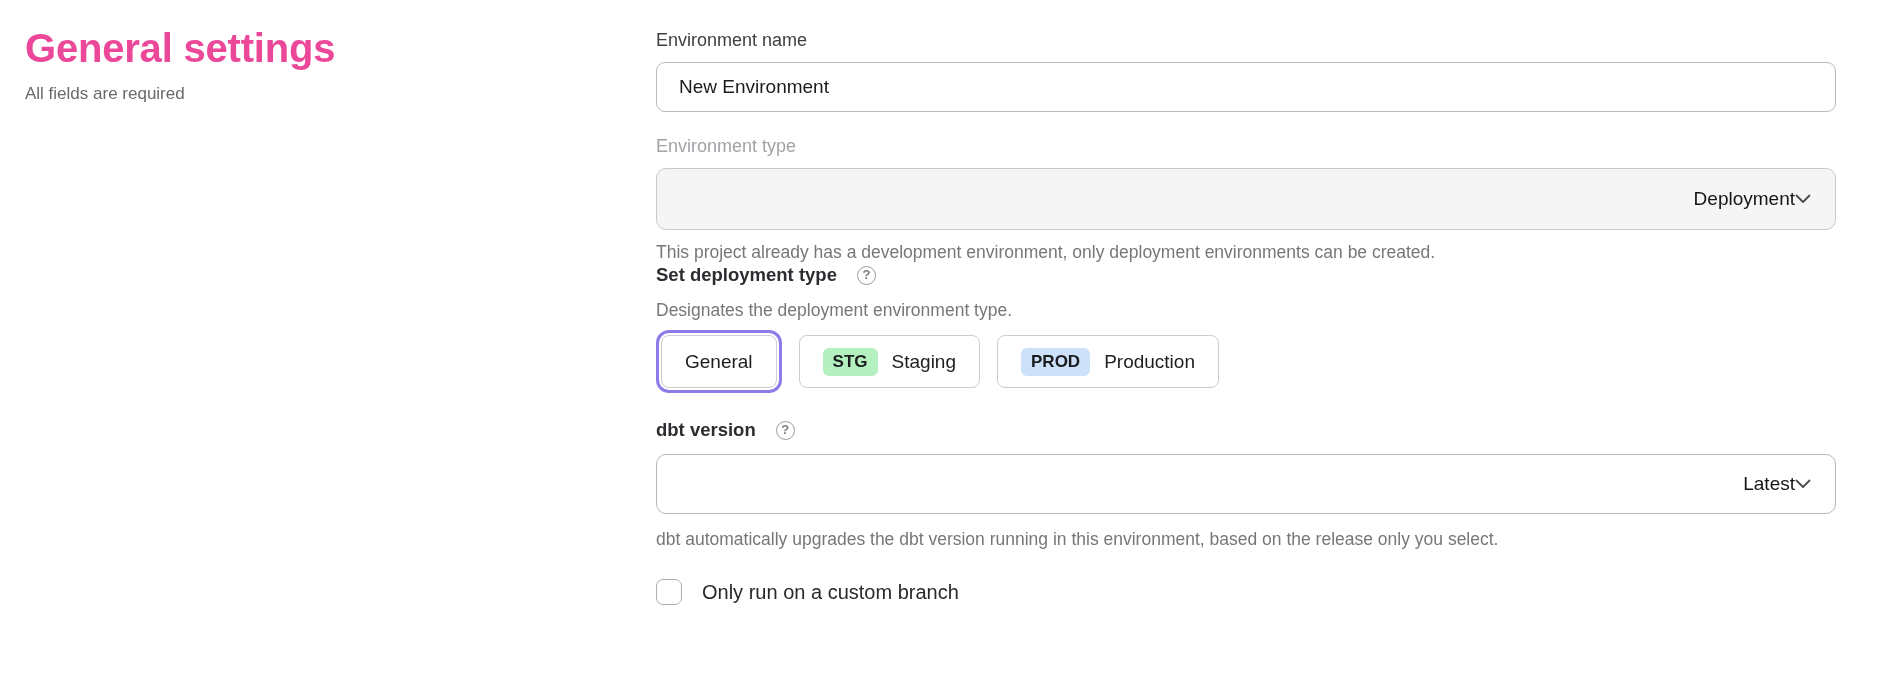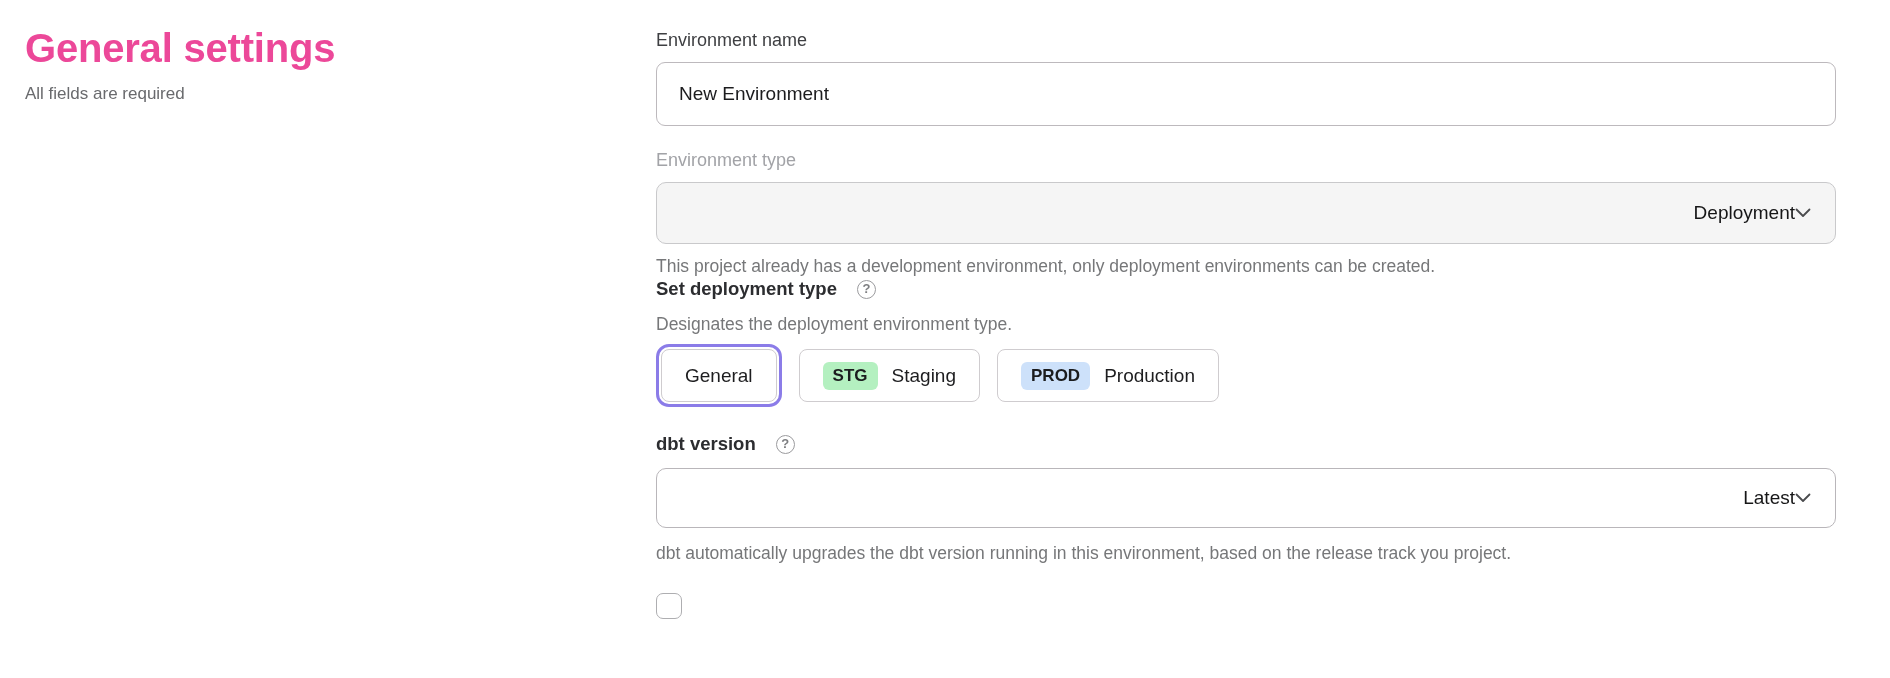--- a/index.html
+++ b/index.html
@@ -9,21 +9,21 @@
   .left-col { position: absolute; left: 25px; top: 26px; width: 560px; }
   .page-title { font-size: 40px; font-weight: 700; color: #ec4899; letter-spacing: -0.2px; }
   .page-subtitle { margin-top: 13px; font-size: 17px; color: #696a6d; }
 
   .form-col { position: absolute; left: 656px; top: 28px; width: 1180px; }
 
   .field-label { font-size: 18px; line-height: 24px; font-weight: 500; color: #3e3f42; margin-bottom: 10px; }
   .field-label.disabled { color: #a2a3a7; }
 
   .text-input {
-    width: 100%; height: 64px; border: 1px solid #bdb9bd; border-radius: 9px;
+    width: 100%; height: 50px; border: 1px solid #bdb9bd; border-radius: 9px;
     background: #ffffff; font-family: inherit; font-size: 19px; color: #1c1c1e;
     padding: 0 22px; outline: none; margin-bottom: 22px; display: block;
   }
 
   .select {
     width: 100%; height: 62px; border: 1px solid #c9c9cb; border-radius: 10px;
     display: flex; align-items: center; justify-content: flex-end;
     padding: 0 24px; font-size: 19px; color: #161617; margin-bottom: 11px;
   }
   .select.disabled { background: #f5f5f5; }
@@ -108,19 +108,20 @@
     <span class="help-icon">?</span>
   </div>
   <div class="select enabled">
     <span>Latest</span>
     <span class="chevron">
       <svg width="16" height="10" viewBox="0 0 16 10">
           <path d="M1.5 1.5 L8 8 L14.5 1.5" fill="none" stroke="#4a4b4e" stroke-width="1.8" stroke-linecap="round" stroke-linejoin="round"></path>
         </svg>
     </span>
   </div>
-  <div class="helper-text under-select">dbt automatically upgrades the dbt version running in this environment, based on the release track you project.</div>
+  <div class="helper-text under-select">dbt automatically upgrades the dbt version running in this environment, based on the release only you select.</div>
 
   <div class="checkbox-row">
     <div class="checkbox" role="checkbox" aria-checked="false"></div>
+    <div class="checkbox-label">Only run on a custom branch</div>
   </div>
 
 </div>
 
 </body></html>

